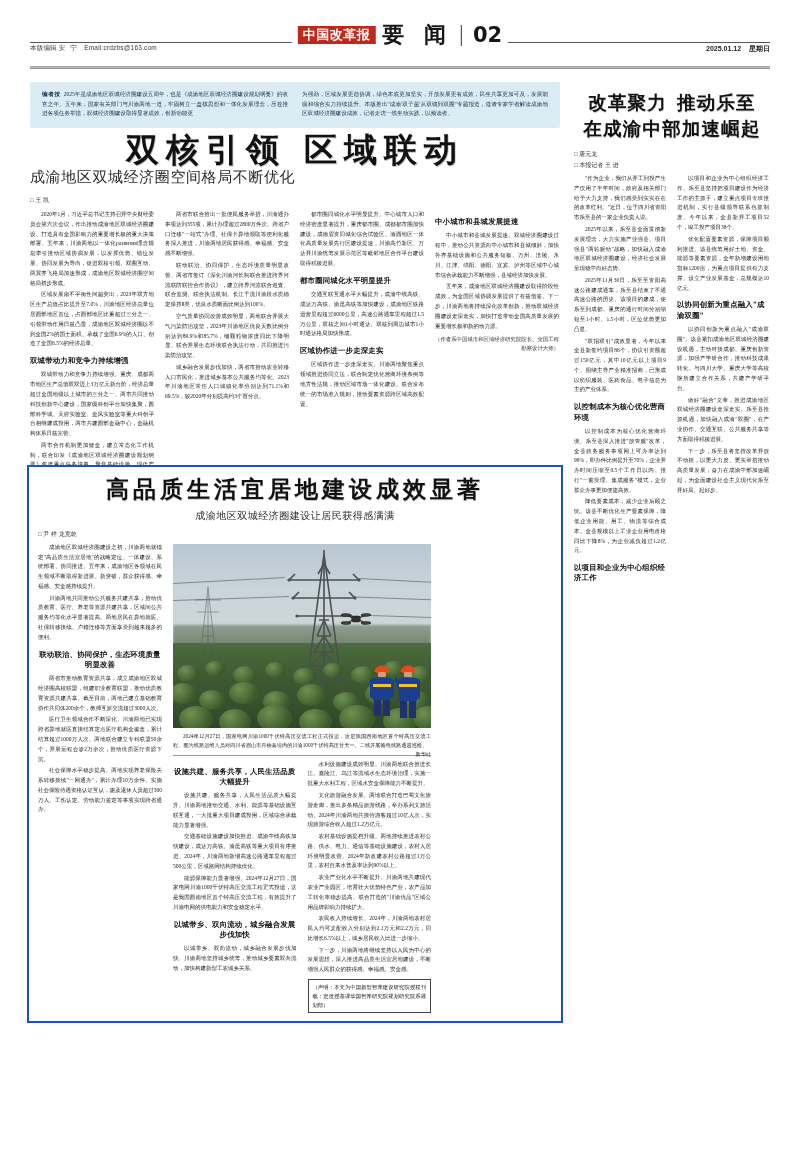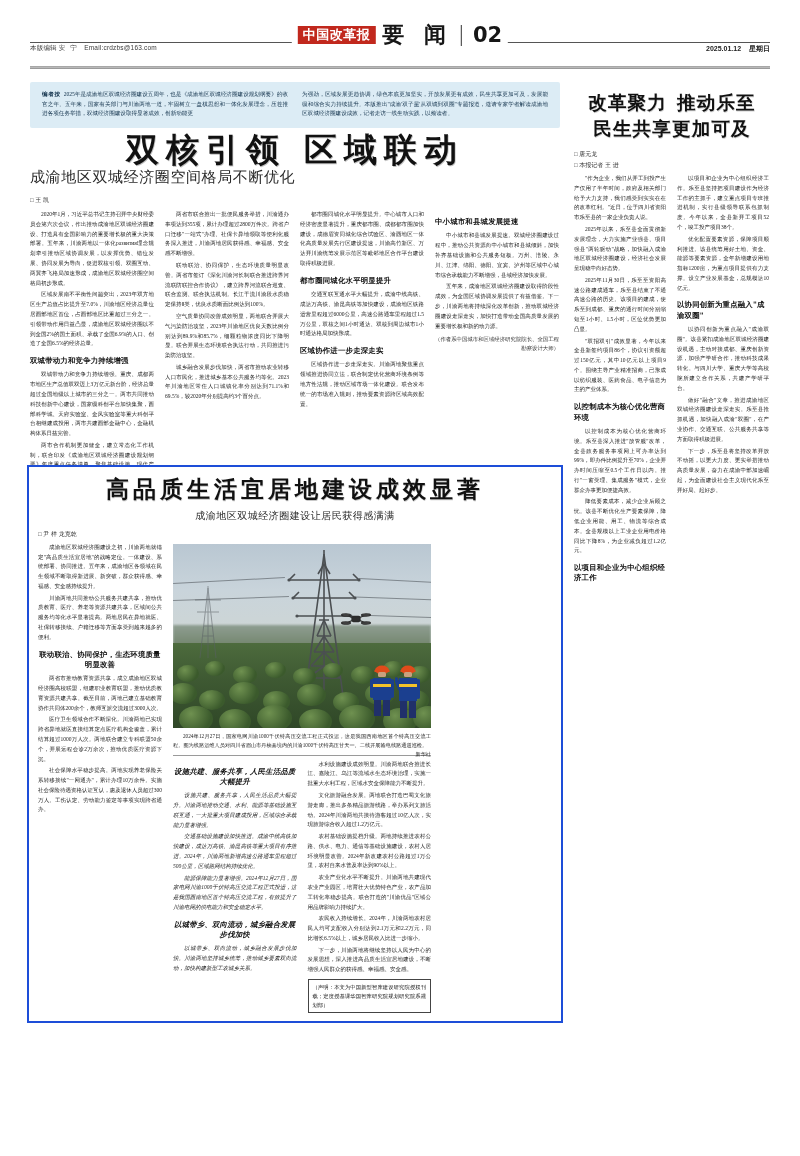--- a/index.html
+++ b/index.html
@@ -577,21 +577,21 @@
           </div>
 
           <div class="caption">
             <span>2024年12月27日，国家电网川渝1000千伏特高压交流工程正式投运，这是我国西南地区首个特高压交流工程。图为线路运维人员对四川省眉山市丹棱县境内的川渝1000千伏特高压甘天一、二线开展输电线路通道巡检。</span>
             <span class="credit">新华社</span>
           </div>
 
           <div class="tiny-rule"></div>
 
           <div style="display:flex; gap:11px;">
-            <div style="width:124px;font-style:italic;">
+            <div style="width:124px;">
               <h3 class="subhead ctr">设施共建、服务共享，人民生活品质大幅提升</h3>
               <p class="body">设施共建、服务共享，人民生活品质大幅提升。川渝两地推动交通、水利、能源等基础设施互联互通，一大批重大项目建成投用，区域综合承载能力显著增强。</p>
               <p class="body">交通基础设施建设加快推进。成渝中线高铁加快建设，成达万高铁、渝昆高铁等重大项目有序推进。2024年，川渝两地新增高速公路通车里程超过500公里，区域路网结构持续优化。</p>
               <p class="body">能源保障能力显著增强。2024年12月27日，国家电网川渝1000千伏特高压交流工程正式投运，这是我国西南地区首个特高压交流工程，有效提升了川渝电网的供电能力和安全稳定水平。</p>
               <h3 class="subhead ctr">以城带乡、双向流动，城乡融合发展步伐加快</h3>
               <p class="body">以城带乡、双向流动，城乡融合发展步伐加快。川渝两地坚持城乡统筹，推动城乡要素双向流动，加快构建新型工农城乡关系。</p>
             </div>
             <div style="width:124px;">
               <p class="body">水利设施建设成效明显。川渝两地联合推进长江、嘉陵江、乌江等流域水生态环境治理，实施一批重大水利工程，区域水安全保障能力不断提升。</p>
               <p class="body">文化旅游融合发展。两地联合打造巴蜀文化旅游走廊，推出多条精品旅游线路，举办系列文旅活动。2024年川渝两地共接待游客超过10亿人次，实现旅游综合收入超过1.2万亿元。</p>
@@ -602,21 +602,21 @@
               <div class="box-note">（声明：本文为中国新型智库建设研究院授权刊载；定度授基课华国智库研究院规划研究院系规划部）</div>
             </div>
           </div>
         </div>
       </div>
     </div>
 
     <div class="right-block">
       <div class="head-right">
         <span>改革聚力</span><span class="gap"></span><span>推动乐至</span><br>
-        <span>民生共享更加可及</span>
+        <span>在成渝中部加速崛起</span>
       </div>
       <div class="byline-right">
         <div>□ 唐元龙</div>
         <div>□ 本报记者 王 进</div>
       </div>
 
       <div class="cols2">
         <div class="col">
           <p class="body">"作为企业，我们从开工到投产生产仅用了半年时间，政府及相关部门给予大力支持，我们感受到实实在在的改革红利。"近日，位于四川省资阳市乐至县的一家企业负责人说。</p>
           <p class="body">2025年以来，乐至县全面贯彻新发展理念，大力实施产业强县、项目强县"两轮驱动"战略，加快融入成渝地区双城经济圈建设，经济社会发展呈现稳中向好态势。</p>

